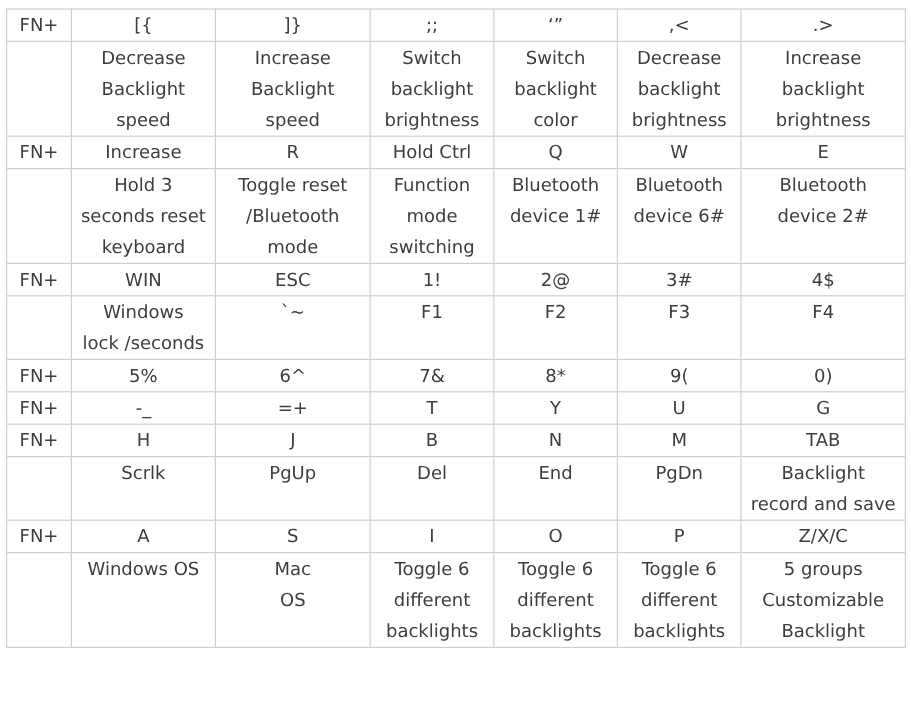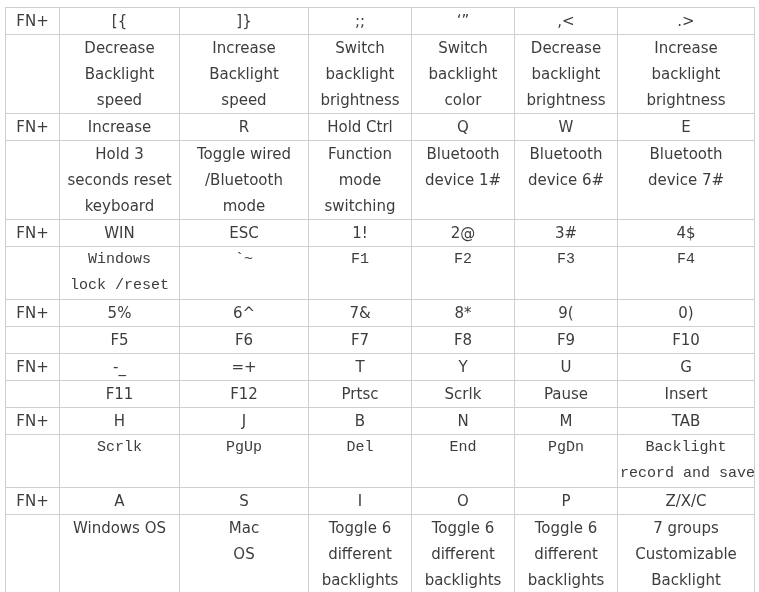--- a/index.html
+++ b/index.html
@@ -35,21 +35,21 @@
     }
     col.c0 { width: 54px; }
     col.c1 { width: 120px; }
     col.c2 { width: 129px; }
     col.c3 { width: 103px; }
     col.c4 { width: 103px; }
     col.c5 { width: 103px; }
     col.c6 { width: 137px; }
     tr.key-row td { height: 26px; margin-top: 32px; }
     tr.h3 td { height: 78px; }
-    tr.h2 td { height: 52px; font-family: Liberation Mono, monospace; }
+    tr.h2 td { height: 52px; }
     tr.h1 td { height: 26px; }
     .line { display: block; }
   </style>
 </head>
 <body>
 
 <table class="fn-table">
   <colgroup>
     <col class="c0">
       <col class="c1">
@@ -112,59 +112,59 @@
         <td>E</td>
       </tr>
       <tr class="h3">
         <td></td>
         <td>
           <span class="line">Hold 3</span>
           <span class="line">seconds reset</span>
           <span class="line">keyboard</span>
         </td>
         <td>
-          <span class="line">Toggle wired</span>
+          <span class="line">Toggle reset</span>
           <span class="line">/Bluetooth</span>
           <span class="line">mode</span>
         </td>
         <td>
           <span class="line">Function</span>
           <span class="line">mode</span>
           <span class="line">switching</span>
         </td>
         <td>
           <span class="line">Bluetooth</span>
           <span class="line">device 1#</span>
           <span class="line">&nbsp;</span>
         </td>
         <td>
           <span class="line">Bluetooth</span>
           <span class="line">device 6#</span>
           <span class="line">&nbsp;</span>
         </td>
         <td>
           <span class="line">Bluetooth</span>
-          <span class="line">device 7#</span>
+          <span class="line">device 2#</span>
           <span class="line">&nbsp;</span>
         </td>
       </tr>
       <tr class="key-row">
         <td>FN+</td>
         <td>WIN</td>
         <td>ESC</td>
         <td>1!</td>
         <td>2@</td>
         <td>3#</td>
         <td>4$</td>
       </tr>
       <tr class="h2">
         <td></td>
         <td>
           <span class="line">Windows</span>
-          <span class="line">lock /reset</span>
+          <span class="line">lock /seconds</span>
         </td>
         <td>
           <span class="line">`~</span>
           <span class="line">&nbsp;</span>
         </td>
         <td>
           <span class="line">F1</span>
           <span class="line">&nbsp;</span>
         </td>
         <td>
@@ -182,71 +182,29 @@
       </tr>
       <tr class="key-row">
         <td>FN+</td>
         <td>5%</td>
         <td>6^</td>
         <td>7&amp;</td>
         <td>8*</td>
         <td>9(</td>
         <td>0)</td>
       </tr>
-      <tr class="h1">
-        <td></td>
-        <td>
-          <span class="line">F5</span>
-        </td>
-        <td>
-          <span class="line">F6</span>
-        </td>
-        <td>
-          <span class="line">F7</span>
-        </td>
-        <td>
-          <span class="line">F8</span>
-        </td>
-        <td>
-          <span class="line">F9</span>
-        </td>
-        <td>
-          <span class="line">F10</span>
-        </td>
-      </tr>
       <tr class="key-row">
         <td>FN+</td>
         <td>-_</td>
         <td>=+</td>
         <td>T</td>
         <td>Y</td>
         <td>U</td>
         <td>G</td>
       </tr>
-      <tr class="h1">
-        <td></td>
-        <td>
-          <span class="line">F11</span>
-        </td>
-        <td>
-          <span class="line">F12</span>
-        </td>
-        <td>
-          <span class="line">Prtsc</span>
-        </td>
-        <td>
-          <span class="line">Scrlk</span>
-        </td>
-        <td>
-          <span class="line">Pause</span>
-        </td>
-        <td>
-          <span class="line">Insert</span>
-        </td>
-      </tr>
       <tr class="key-row">
         <td>FN+</td>
         <td>H</td>
         <td>J</td>
         <td>B</td>
         <td>N</td>
         <td>M</td>
         <td>TAB</td>
       </tr>
       <tr class="h2">
@@ -306,19 +264,19 @@
           <span class="line">Toggle 6</span>
           <span class="line">different</span>
           <span class="line">backlights</span>
         </td>
         <td>
           <span class="line">Toggle 6</span>
           <span class="line">different</span>
           <span class="line">backlights</span>
         </td>
         <td>
-          <span class="line">7 groups</span>
+          <span class="line">5 groups</span>
           <span class="line">Customizable</span>
           <span class="line">Backlight</span>
         </td>
       </tr>
     </tbody>
 </table>
 
 </body></html>

